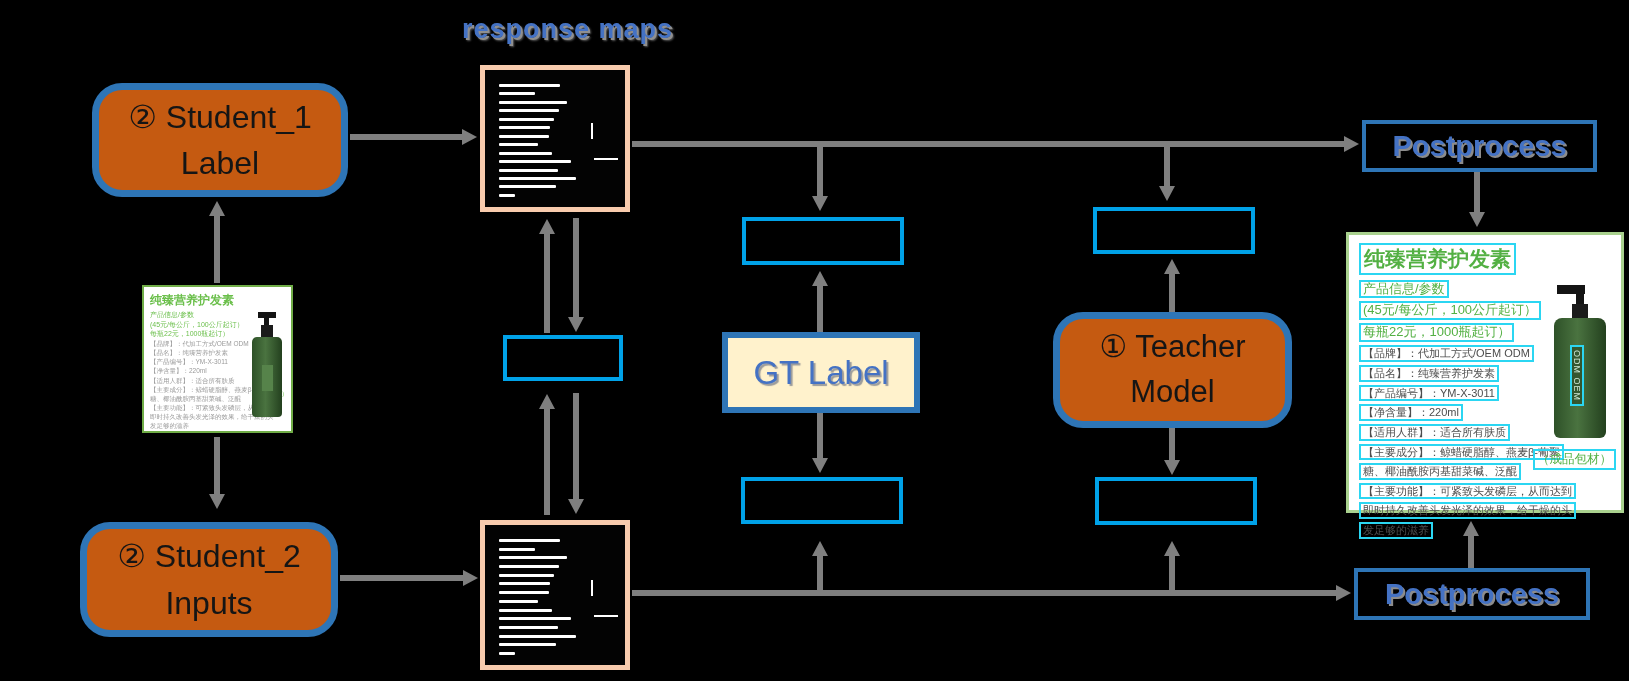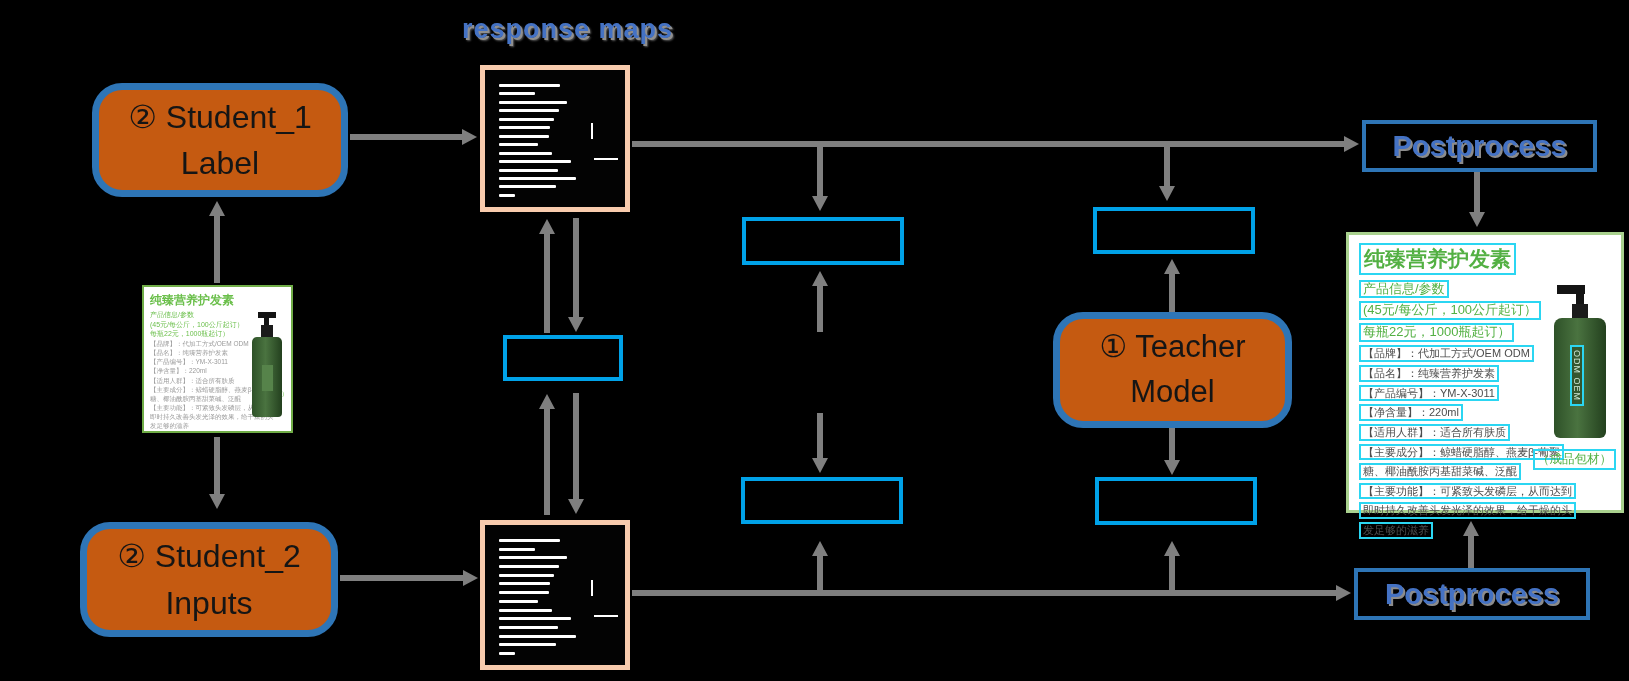--- a/index.html
+++ b/index.html
@@ -124,20 +124,21 @@
 
   <div id="lbl-response-maps" class="biglabel">response maps</div>
 
   <div id="student1" class="node">② Student_1
 Label</div>
   <div id="student2" class="node">② Student_2
 Inputs</div>
   <div id="teacher" class="node">① Teacher
 Model</div>
 
+  <div id="gt-label" class="gtbox">GT Label</div>
 
   <div id="pp-top" class="pp">Postprocess</div>
   <div id="pp-bot" class="pp">Postprocess</div>
 
   <div id="box-mid" class="sbox"></div>
   <div id="box-gt-top" class="sbox"></div>
   <div id="box-gt-bot" class="sbox"></div>
   <div id="box-t-top" class="sbox"></div>
   <div id="box-t-bot" class="sbox"></div>
 

